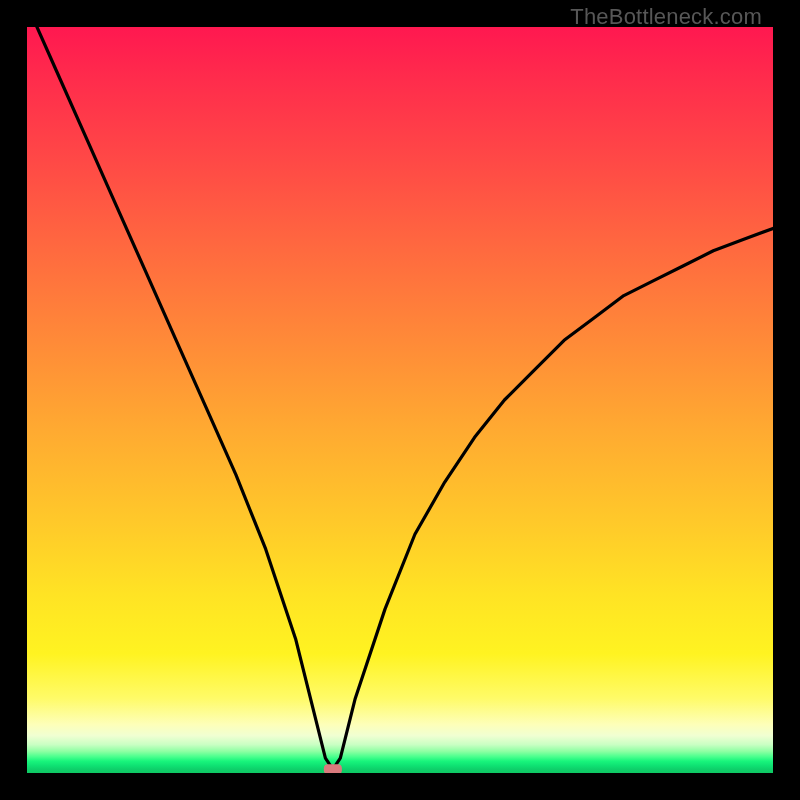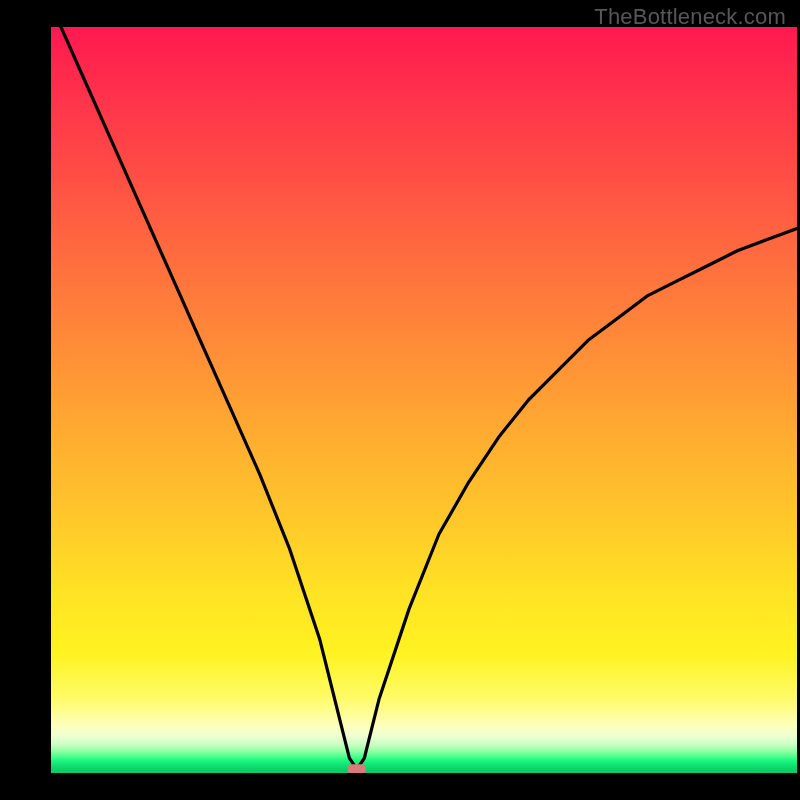--- a/index.html
+++ b/index.html
@@ -9,21 +9,20 @@
     height: 800px;
     overflow: hidden;
     background: #000;
     font-family: Arial, Helvetica, sans-serif;
   }
   .frame {
     position: relative;
     width: 776px;
     height: 800px;
     background: #000;
-    margin-left: 24px;
   }
   .watermark {
     position: absolute;
     top: 4px;
     right: 14px;
     color: #575757;
     font-size: 22px;
     font-weight: 500;
     letter-spacing: 0.2px;
     z-index: 10;

